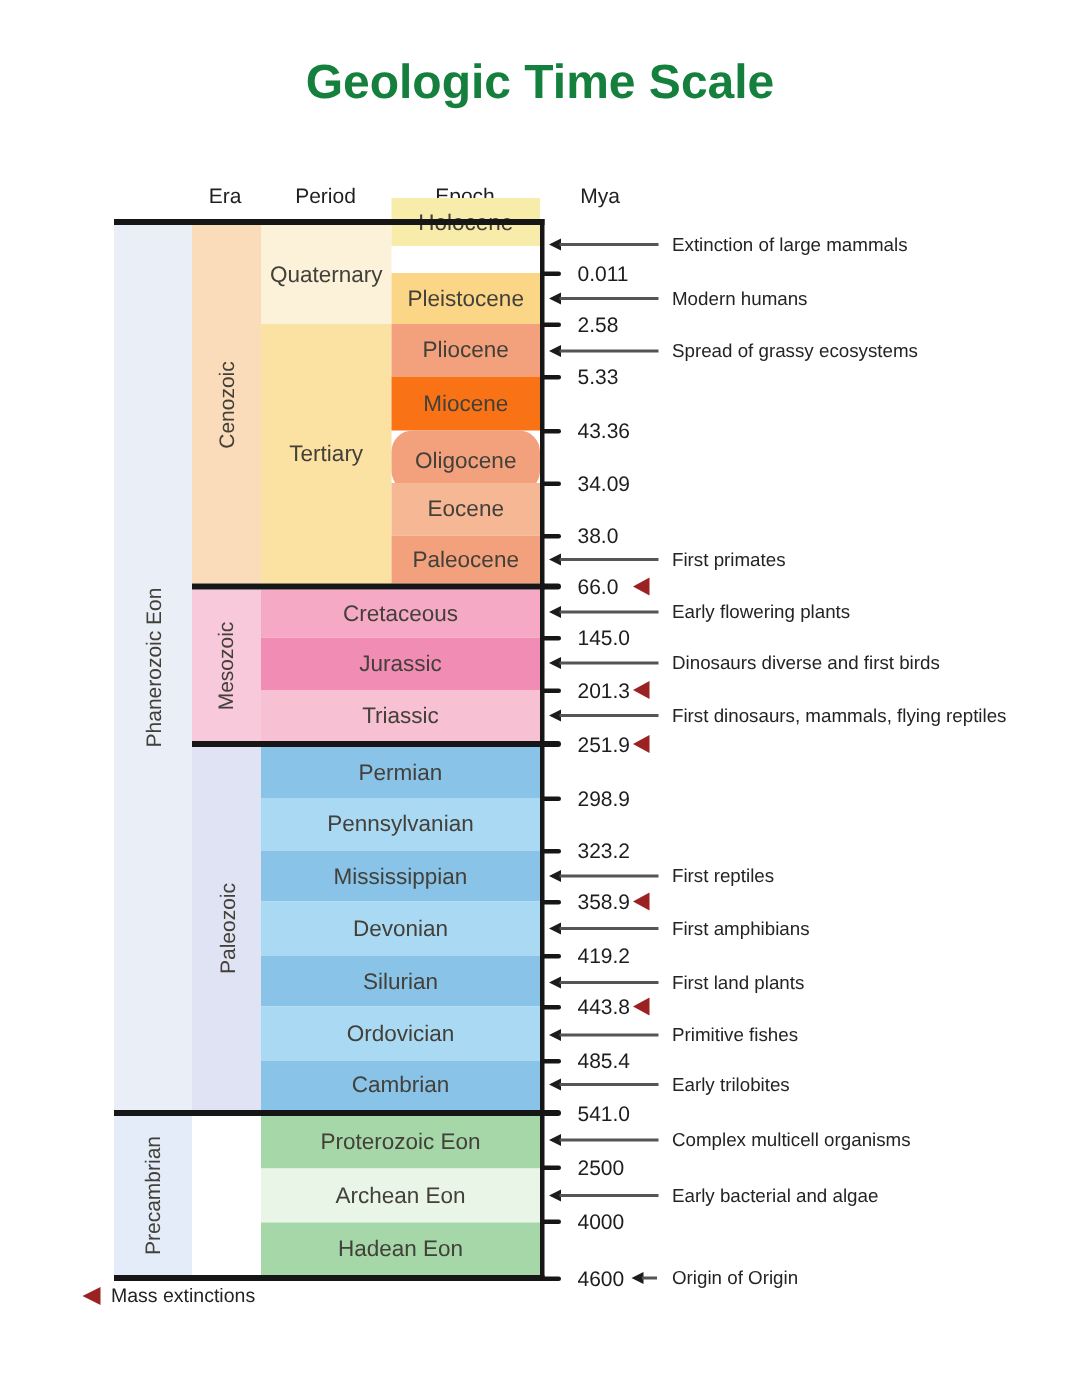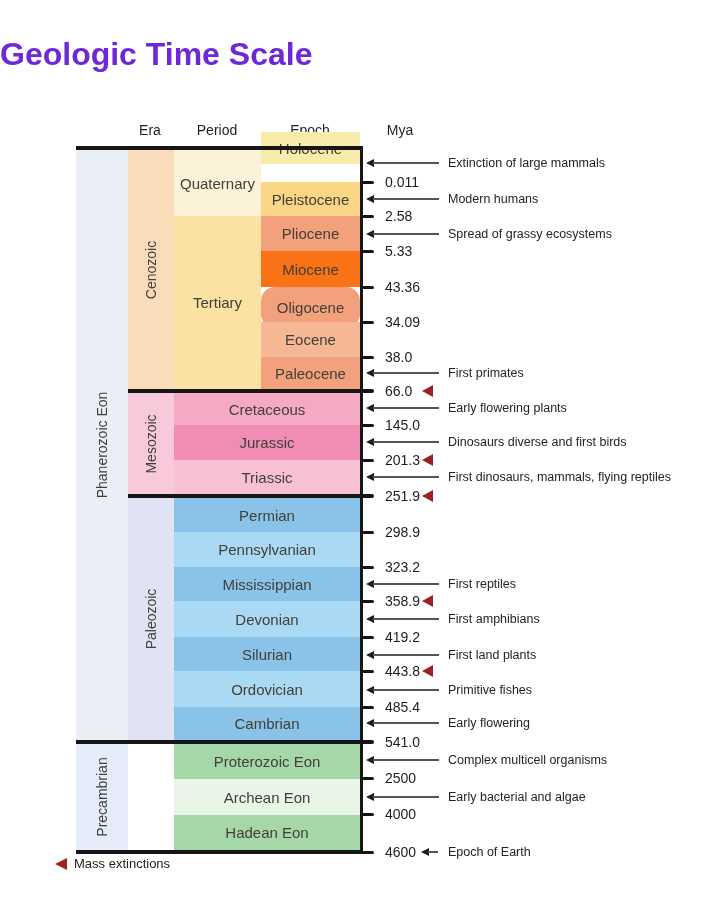--- a/index.html
+++ b/index.html
@@ -1,19 +1,19 @@
 <!DOCTYPE html>
 <html><head>
 <meta charset="utf-8">
 <style>
   html,body{margin:0;padding:0;background:#fff;}
   .page{position:relative;width:720px;height:919px;background:#ffffff;overflow:hidden;
         font-family:"Liberation Sans",sans-serif;}
-  .title{position:absolute;left:0;right:0;top:36px;margin:0;text-align:left;
-         font-size:32px;font-weight:700;color:#6d28d9;}
+  .title{position:absolute;left:0;right:0;top:36px;margin:0;text-align:center;
+         font-size:32px;font-weight:700;color:#15803d;}
   .hdr{position:absolute;top:122px;transform:translateX(-50%);font-size:14px;color:#1f1f1f;}
   .cell{position:absolute;display:flex;align-items:center;justify-content:center;}
   .cell-label{font-size:15px;font-weight:500;color:#43403a;}
   .vert .cell-label{transform:rotate(-90deg);white-space:nowrap;font-size:14px;}
   .sep{position:absolute;background:#161616;height:4px;}
   .axis{position:absolute;background:#161616;}
   .tickmark{position:absolute;background:#161616;border-radius:2px;}
   .ticklabel{position:absolute;font-size:14px;color:#1d1d1d;transform:translateY(-50%);}
   .ext-tri{position:absolute;width:0;height:0;border-top:6px solid transparent;
            border-bottom:6px solid transparent;border-right:11px solid #9b2222;}
@@ -198,29 +198,29 @@
       <div class="ann-line" style="left: 373px; top: 618px; width: 66px;"></div>
       <div class="ann-text" style="left: 448px; top: 619px;">First amphibians</div>
       <div class="arr-head" style="left: 366px; top: 651px;"></div>
       <div class="ann-line" style="left: 373px; top: 654px; width: 66px;"></div>
       <div class="ann-text" style="left: 448px; top: 655px;">First land plants</div>
       <div class="arr-head" style="left: 366px; top: 686px;"></div>
       <div class="ann-line" style="left: 373px; top: 689px; width: 66px;"></div>
       <div class="ann-text" style="left: 448px; top: 690px;">Primitive fishes</div>
       <div class="arr-head" style="left: 366px; top: 719px;"></div>
       <div class="ann-line" style="left: 373px; top: 722px; width: 66px;"></div>
-      <div class="ann-text" style="left: 448px; top: 723px;">Early flowering</div>
+      <div class="ann-text" style="left: 448px; top: 723px;">Early trilobites</div>
       <div class="arr-head" style="left: 366px; top: 756px;"></div>
       <div class="ann-line" style="left: 373px; top: 759px; width: 66px;"></div>
       <div class="ann-text" style="left: 448px; top: 760px;">Complex multicell organisms</div>
       <div class="arr-head" style="left: 366px; top: 793px;"></div>
       <div class="ann-line" style="left: 373px; top: 796px; width: 66px;"></div>
       <div class="ann-text" style="left: 448px; top: 797px;">Early bacterial and algae</div>
       <div class="arr-head" style="left: 421px; top: 848px;"></div>
       <div class="ann-line" style="left: 428px; top: 851px; width: 10px;"></div>
-      <div class="ann-text" style="left: 448px; top: 852px;">Epoch of Earth</div>
+      <div class="ann-text" style="left: 448px; top: 852px;">Origin of Origin</div>
     </div>
 
   <div class="legend">
     <span class="legend-tri"></span>
     <span>Mass extinctions</span>
   </div>
 </div>
 
 </body></html>

